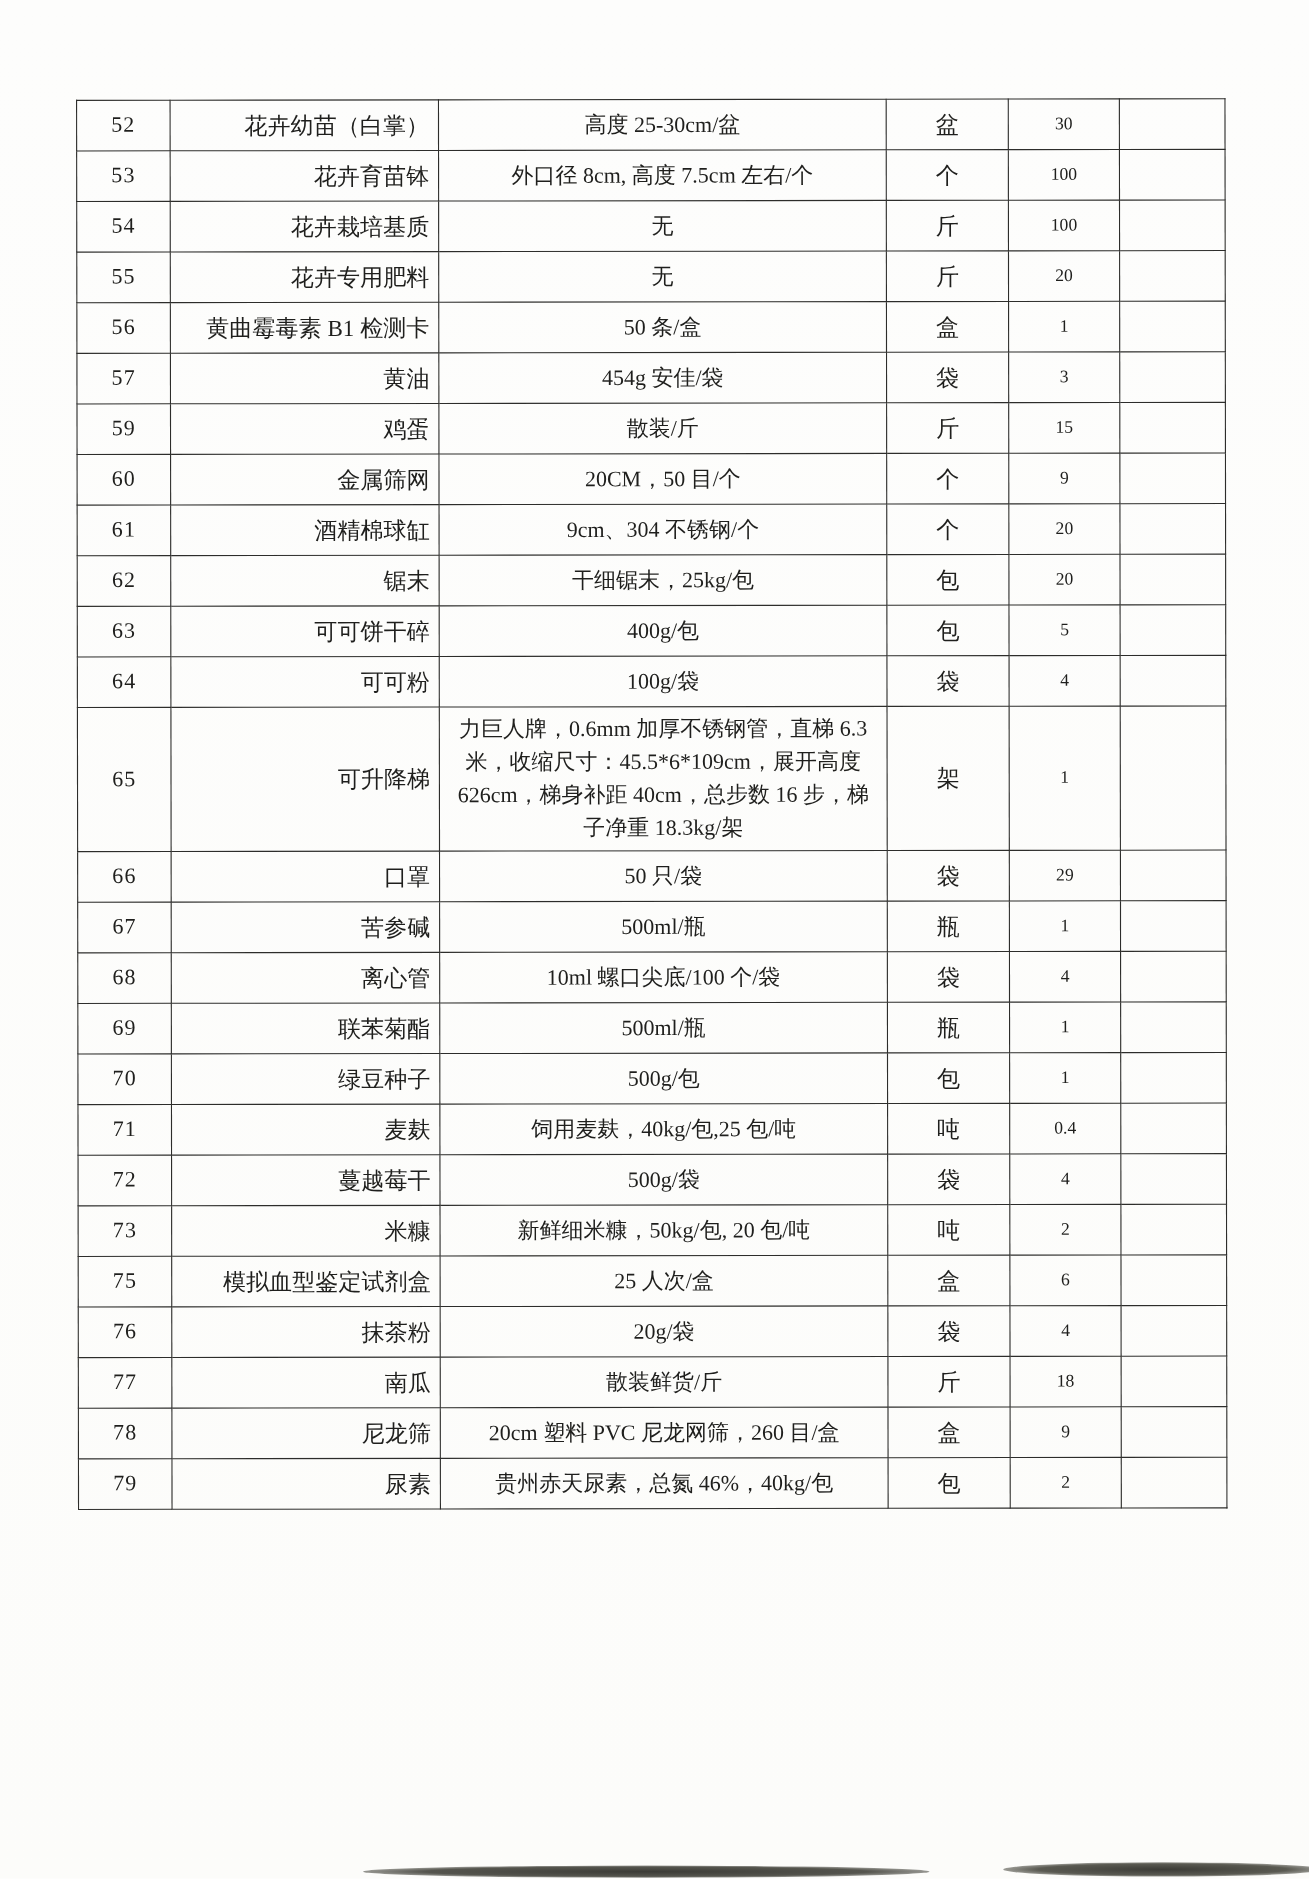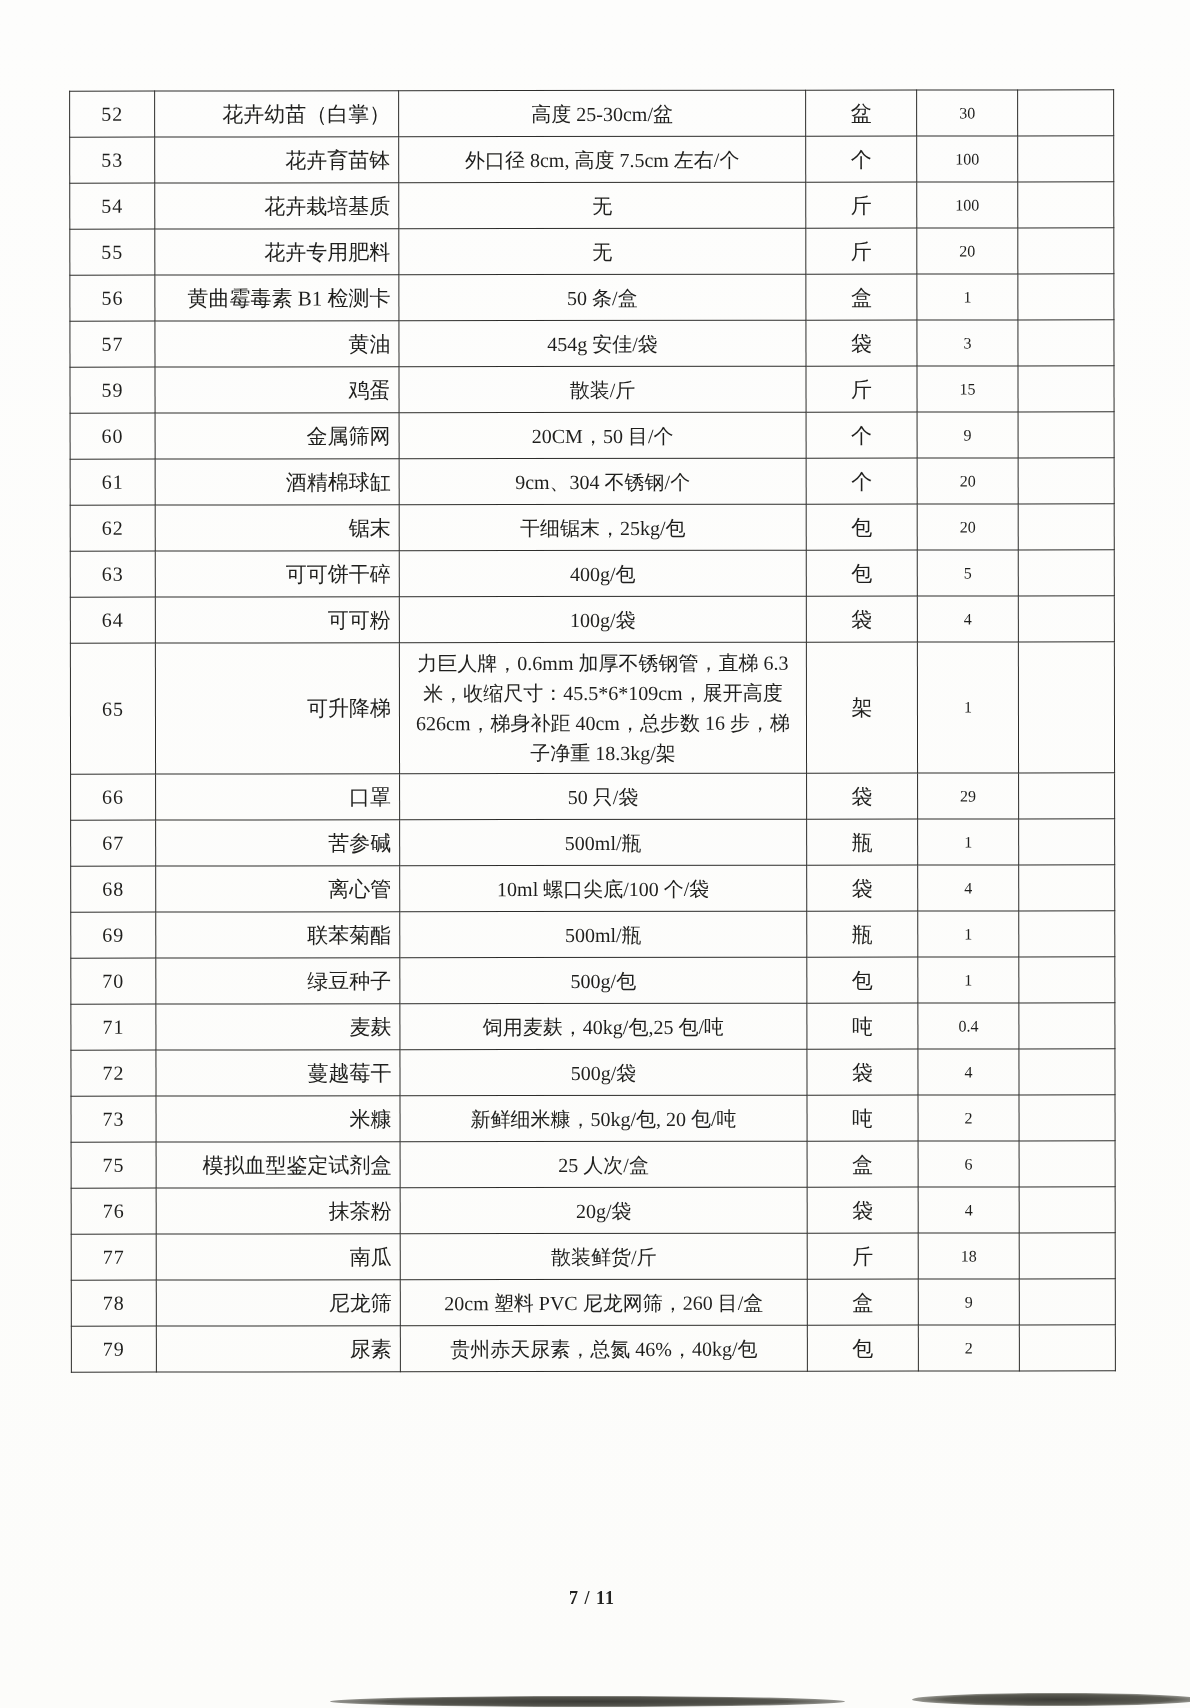--- a/index.html
+++ b/index.html
@@ -299,18 +299,17 @@
       <td class="c-num">79</td>
       <td class="c-name">尿素</td>
       <td class="c-spec">贵州赤天尿素，总氮 46%，40kg/包</td>
       <td class="c-unit">包</td>
       <td class="c-qty">2</td>
       <td class="c-blank"></td>
     </tr>
       </tbody>
   </table>
 
-  <div class="footer">7 / 11</div>
 
   <div class="scan-shadow-1"></div>
   <div class="scan-shadow-2"></div>
 
 </div>
 
 </body></html>

